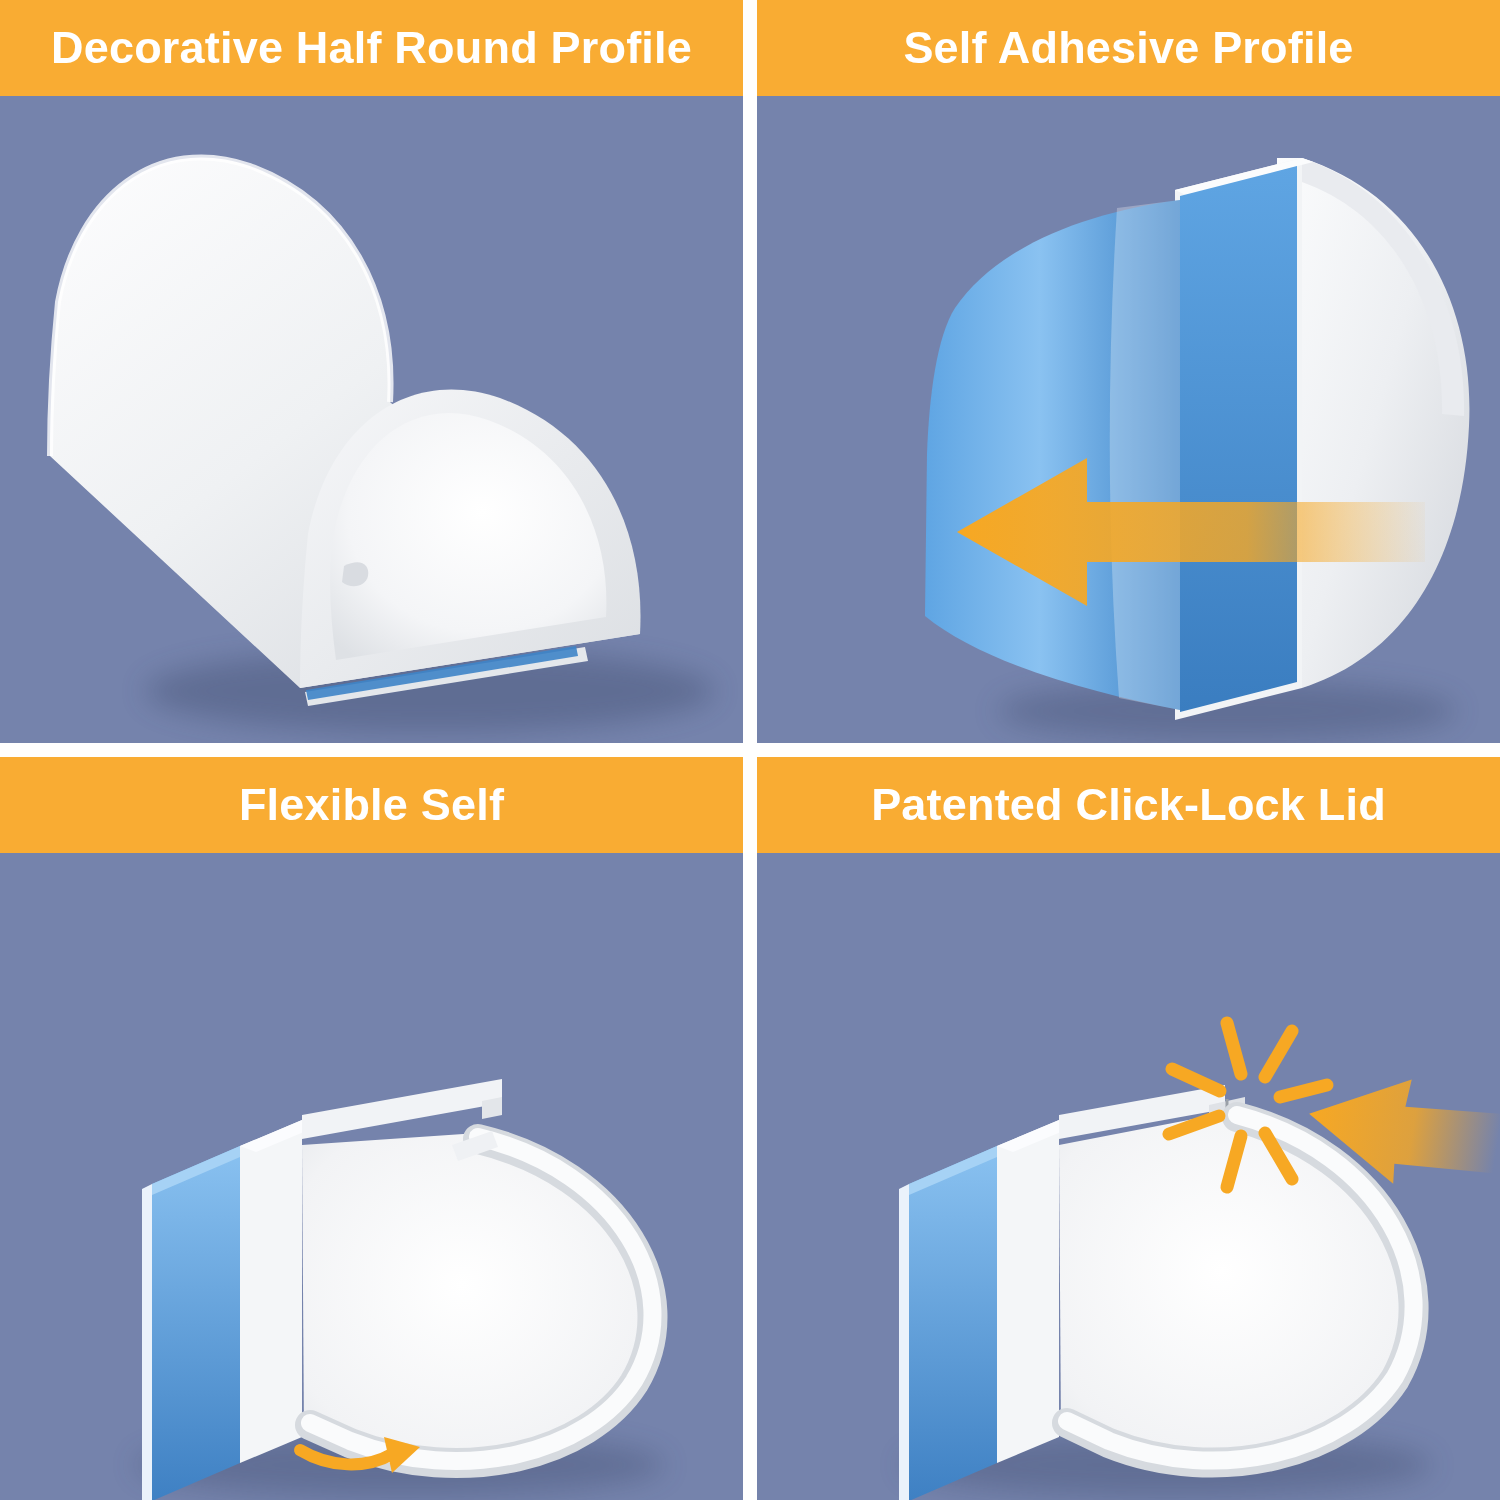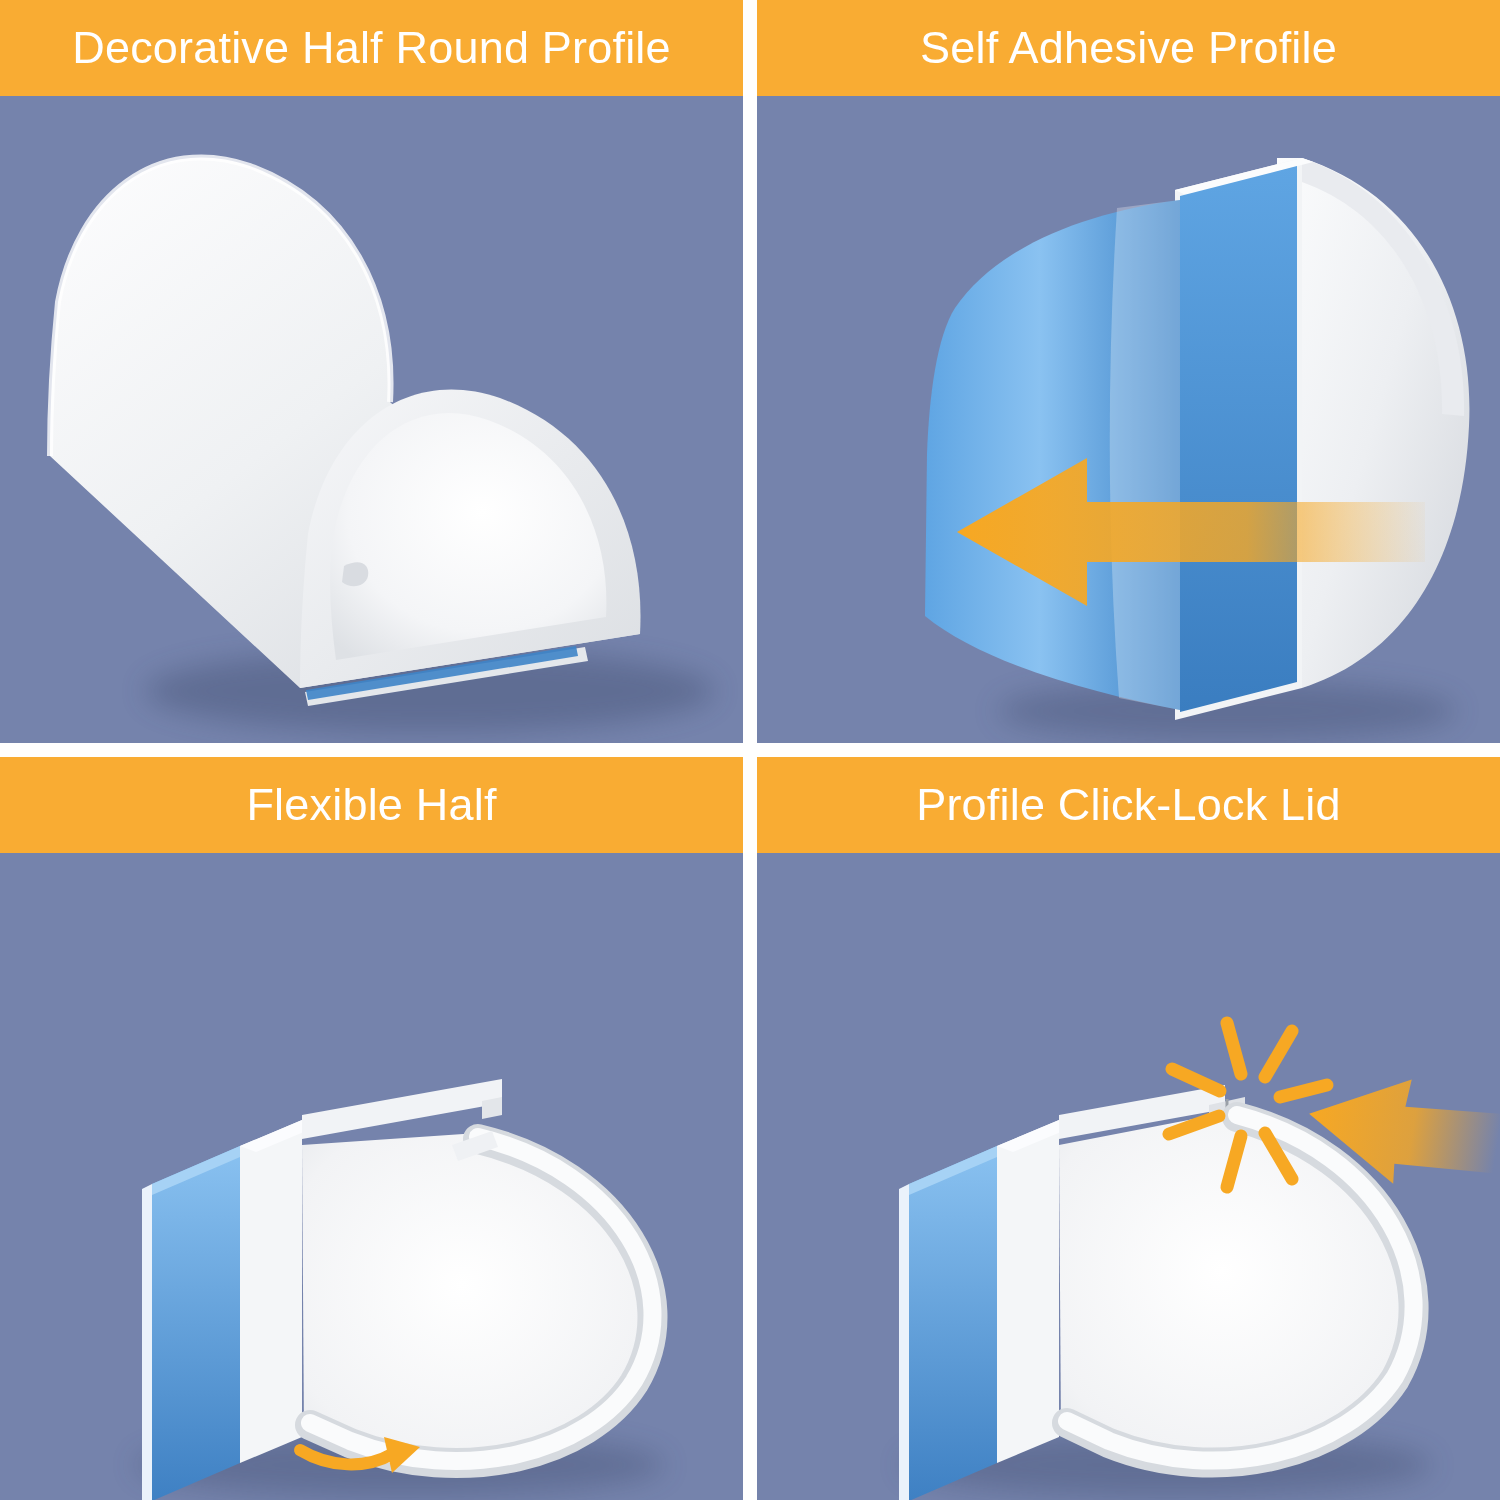--- a/index.html
+++ b/index.html
@@ -18,21 +18,21 @@
     display:flex; flex-direction:column;
     overflow:hidden;
   }
   .panel-header {
     flex:0 0 96px; height:96px;
     background:var(--header-bg, #F9AC33);
     display:flex; align-items:center; justify-content:center;
   }
   .panel-header h2 {
     font-family:"Liberation Sans", sans-serif;
-    font-weight:normal;
+    font-weight:bold;
     font-size:45px;
     letter-spacing:0.2px;
     color:var(--header-text, #ffffff);
     white-space:nowrap;
   }
   .panel-art { flex:1 1 auto; position:relative; }
   .panel-art svg { display:block; width:100%; height:100%; }
 </style>
 </head>
 <body>
@@ -114,21 +114,21 @@
         <path fill="url(#q2-back)" d="M423,100 L540,70 L540,586 L423,616 Z"></path>
         <path fill="url(#q2-liner)" d="M423,104 C330,116 240,150 198,212 C180,240 172,300 170,358 L168,520 C225,567 335,597 423,614 Z"></path>
         <path fill="#FFFFFF" opacity="0.28" d="M360,112 L423,104 L423,614 L362,602 C350,440 350,270 360,112 Z"></path>
         <path fill="url(#q2-arrow)" d="M200,436 L330,362 L330,406 L668,406 L668,466 L330,466 L330,510 Z"></path>
       </svg>
     </div>
   </section>
 
   <section class="panel">
     <header class="panel-header">
-      <h2>Flexible Half</h2>
+      <h2>Flexible Self</h2>
     </header>
     <div class="panel-art">
       <svg viewBox="0 0 743 647" role="img">
         <defs>
           <linearGradient id="q3-blue" x1="0" y1="0" x2="0" y2="1">
             <stop offset="0" stop-color="var(--adhesive-blue-light)"></stop>
             <stop offset="1" stop-color="#3E80C3"></stop>
           </linearGradient>
           <radialGradient id="q3-interior" cx="45%" cy="45%" r="75%">
             <stop offset="0" stop-color="#FFFFFF"></stop>
@@ -152,21 +152,21 @@
         <path fill="none" stroke="#FAFBFC" stroke-width="18" stroke-linecap="round" d="M478,284 C620,318 688,438 634,528 C588,600 462,632 350,588 L310,570"></path>
         <path fill="#EFF1F4" d="M452,292 L492,278 L498,294 L458,308 Z"></path>
         <path fill="none" stroke="var(--arrow-orange)" stroke-width="12" stroke-linecap="round" d="M300,597 C330,615 366,616 392,601"></path>
         <path fill="var(--arrow-orange)" d="M384,584 L420,594 L392,620 Z"></path>
       </svg>
     </div>
   </section>
 
   <section class="panel">
     <header class="panel-header">
-      <h2>Profile Click-Lock Lid</h2>
+      <h2>Patented Click-Lock Lid</h2>
     </header>
     <div class="panel-art">
       <svg viewBox="0 0 743 647" role="img">
         <defs>
           <linearGradient id="q4-blue" x1="0" y1="0" x2="0" y2="1">
             <stop offset="0" stop-color="var(--adhesive-blue-light)"></stop>
             <stop offset="1" stop-color="#3E80C3"></stop>
           </linearGradient>
           <radialGradient id="q4-interior" cx="45%" cy="45%" r="75%">
             <stop offset="0" stop-color="#FFFFFF"></stop>

